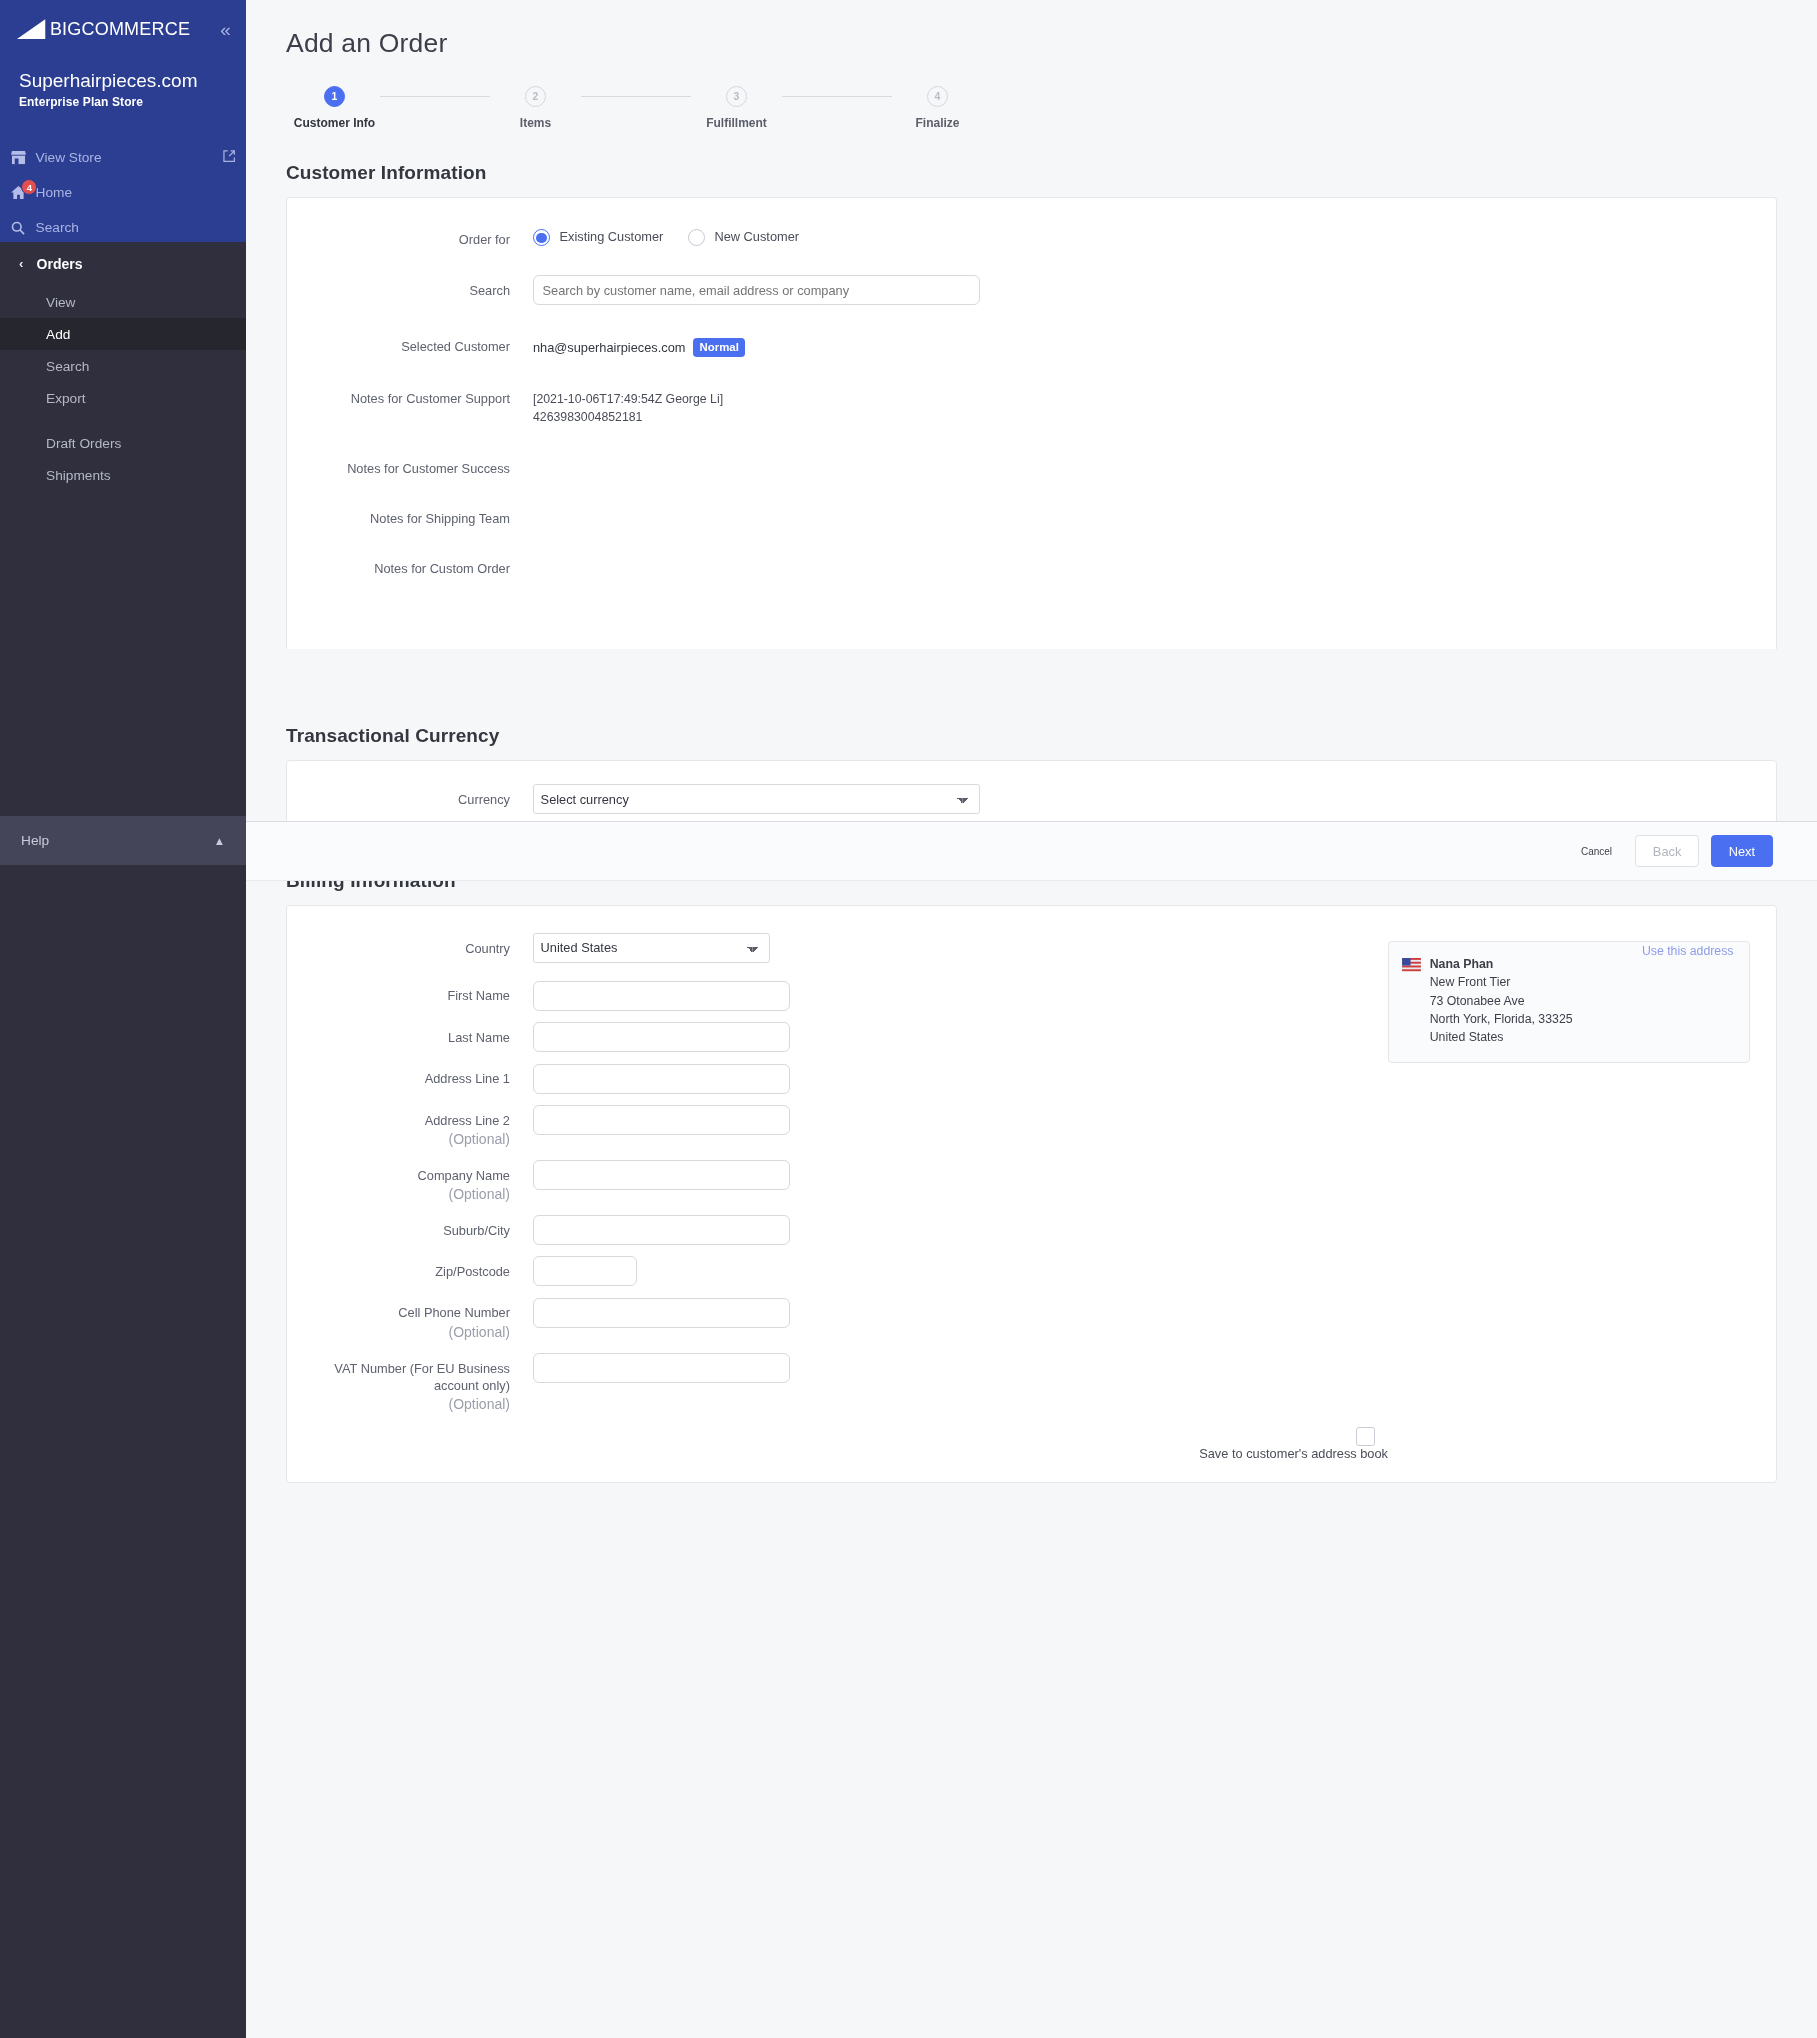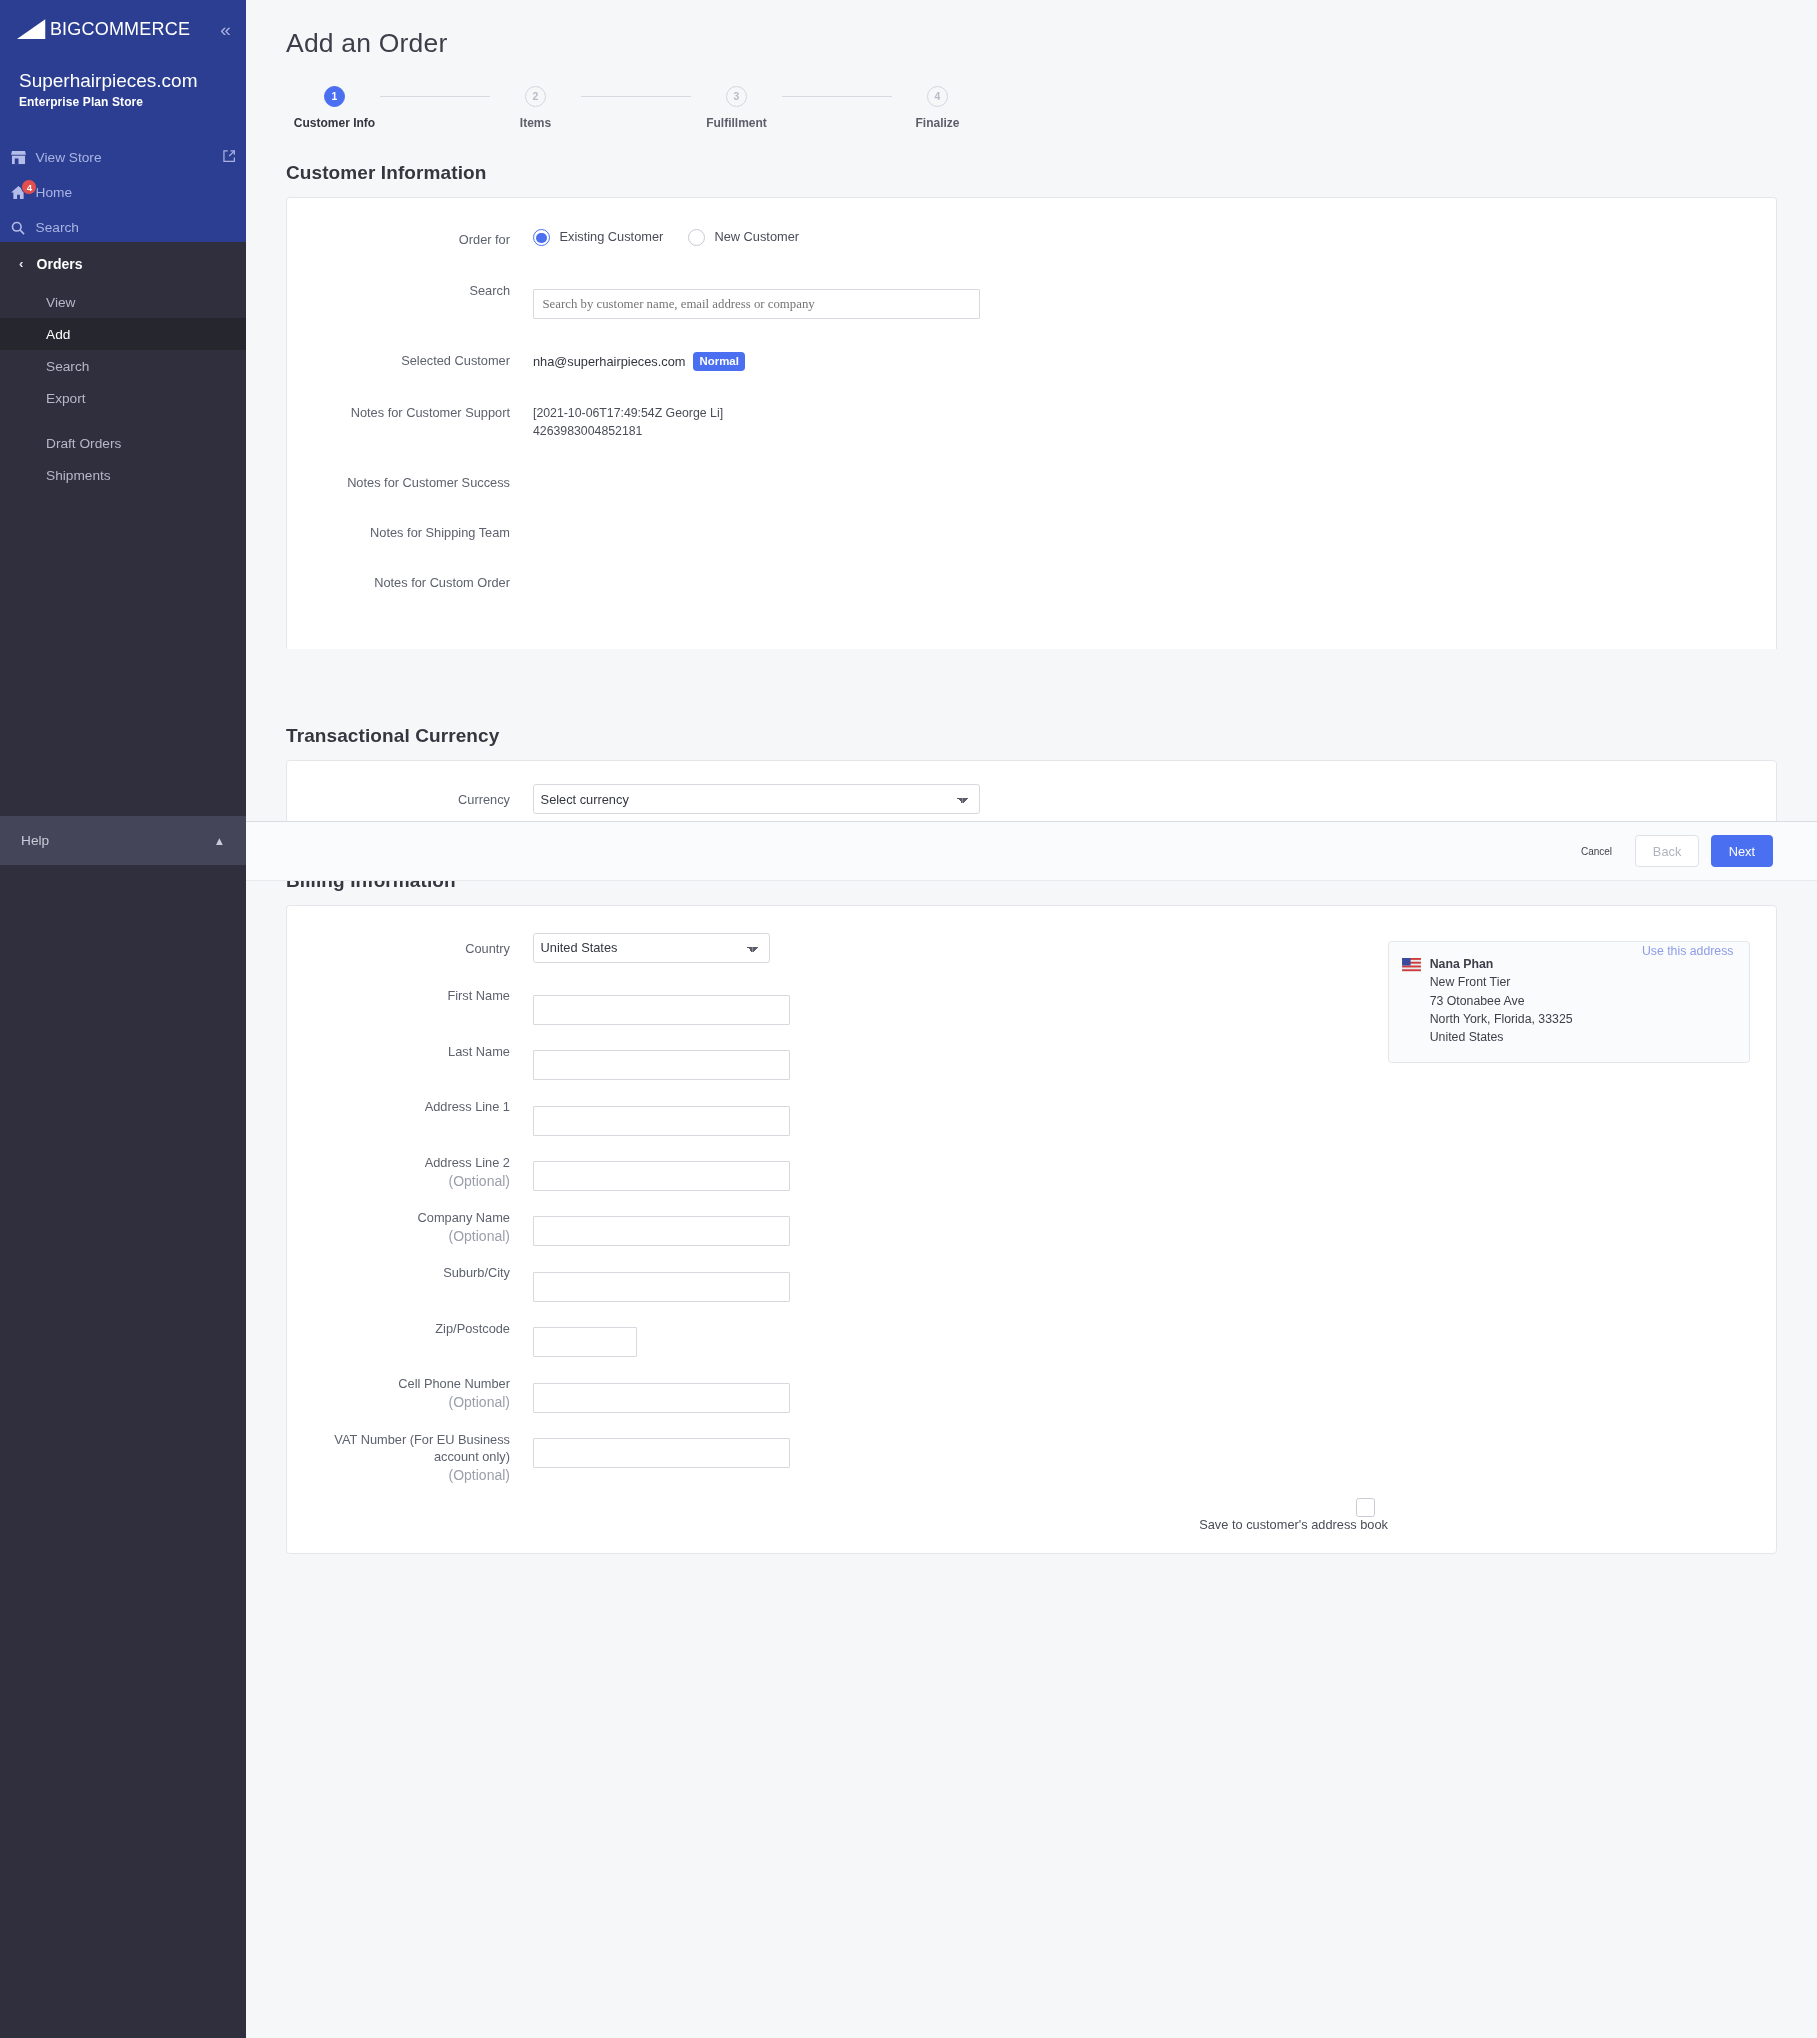--- a/index.html
+++ b/index.html
@@ -133,24 +133,23 @@
   .frow { display: flex; align-items: flex-start; padding: 0; }
   .flabel {
     width: 246px; min-width: 246px; text-align: right;
     font-size: 12.8px; color: #5e626e; padding-right: 23px; line-height: 1.35;
     padding-top: 8.5px;
   }
   .flabel .opt { display: block; color: #9b9fab; font-size: 14px; margin-top: 0.9px; }
   .fctl { flex: 1; padding-top: 1.9px; }
 
   .txt-input {
-    width: 257px; height: 30px; border: 0.9px solid #d7d9de; border-radius: 1px;
+    width: 257px; height: 30px; border: 0.9px solid #d7d9de; border-radius: 6px;
     background: #fff; font-size: 12.8px; color: #33363f; padding: 0 8.5px;
-    font-family: Liberation Serif, serif;
-    margin-top: 14px;
+    font-family: Liberation Sans, sans-serif;
   }
   .txt-input.small { width: 104px; }
   .txt-input.wide { width: 447px; }
   .sel-input {
     width: 237px; height: 30px; border: 0.9px solid #d7d9de; border-radius: 2.8px;
     background: #fff; font-size: 12.8px; color: #33363f; padding: 0 6.6px;
     font-family: "Liberation Sans", sans-serif; appearance: none;
     background-image: linear-gradient(45deg, transparent 50%, #5a5d68 50%),
                       linear-gradient(135deg, #5a5d68 50%, transparent 50%);
     background-position: calc(100% - 16px) 13.2px, calc(100% - 10.4px) 13.2px;

